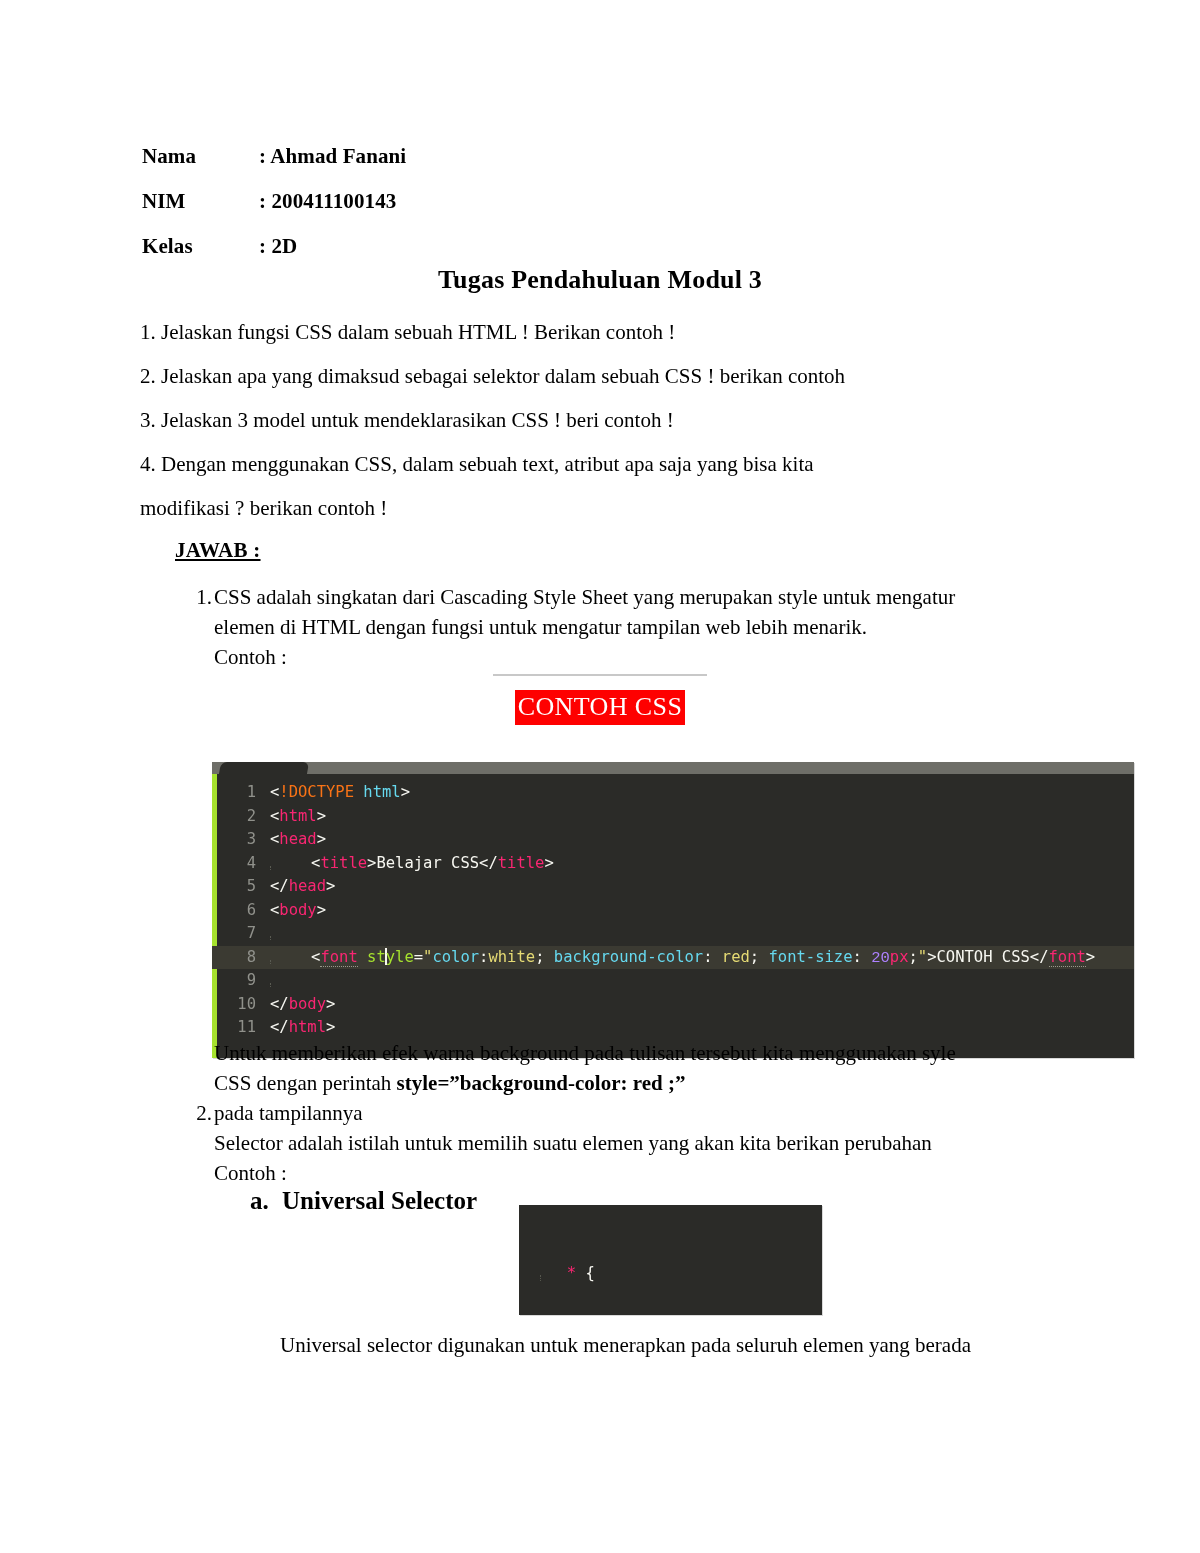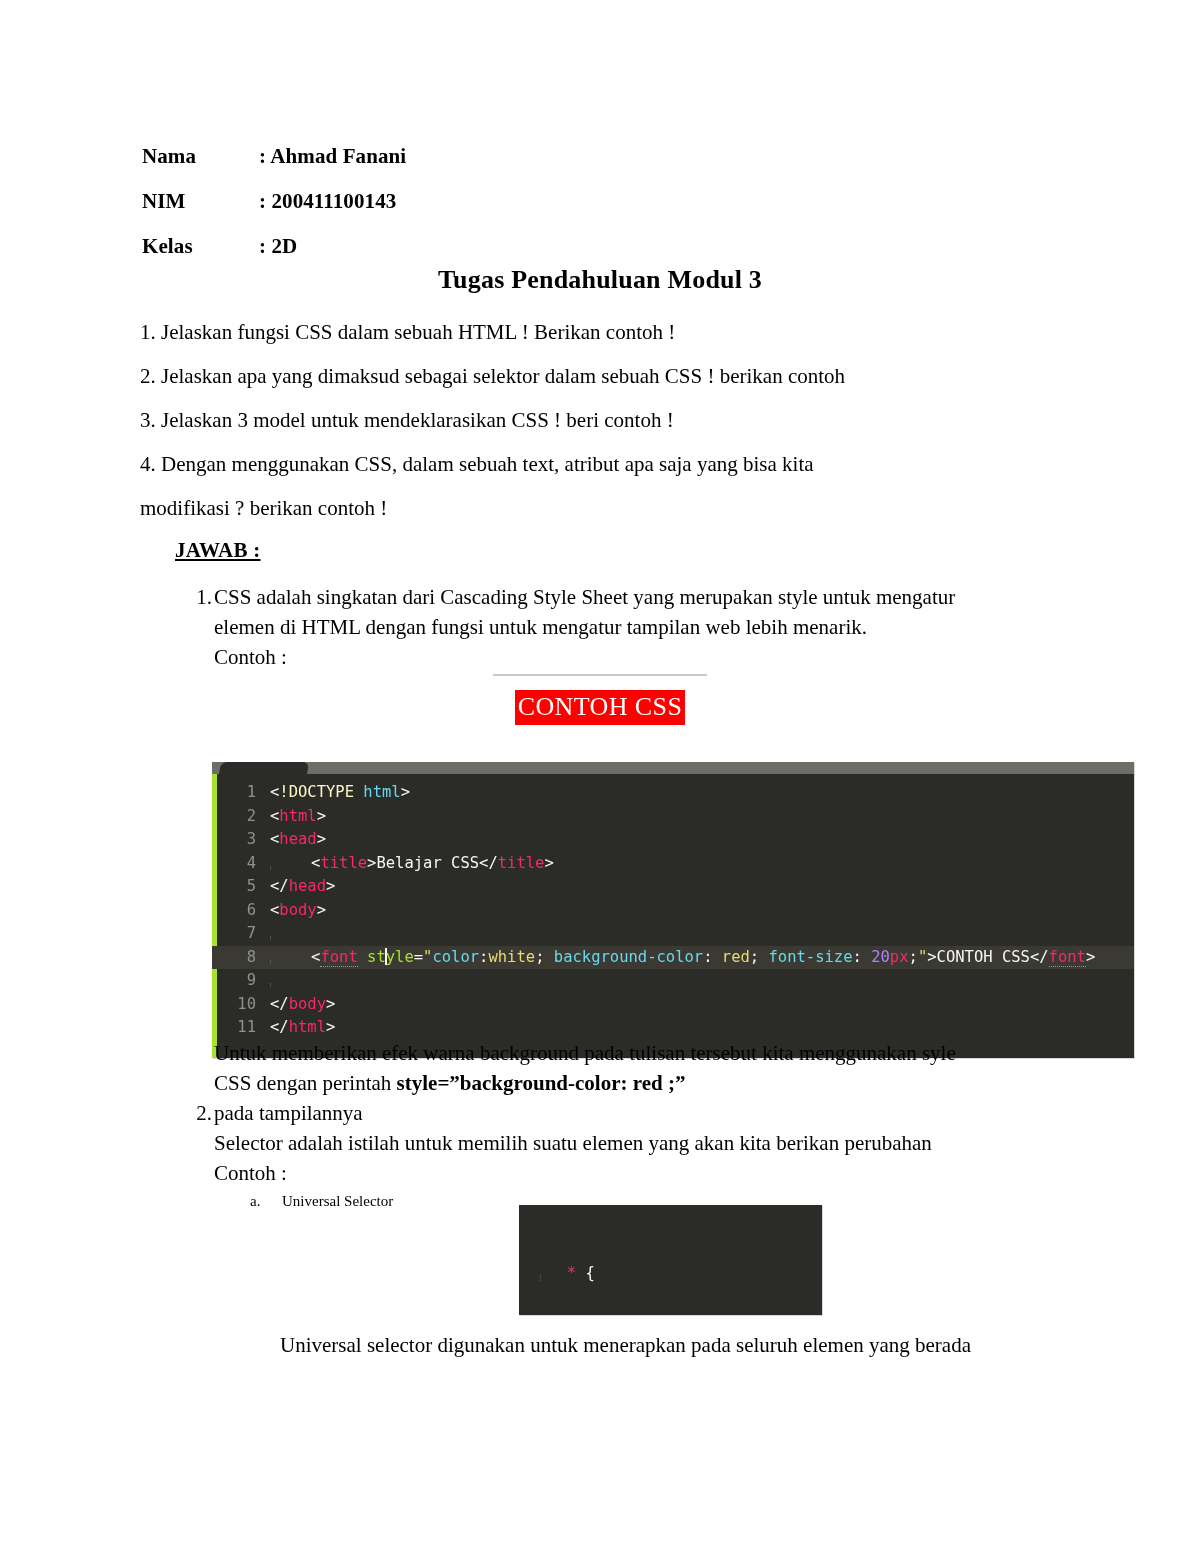--- a/index.html
+++ b/index.html
@@ -184,22 +184,22 @@
     content: "";
     position: absolute;
     left: 0; top: -2px; bottom: -2px;
     border-left: 1px dotted #5a5b52;
   }
   .t-tag    { color: #f92672; }
   .t-angle  { color: #f8f8f2; }
   .t-attr   { color: #a6e22e; }
   .t-str    { color: #e6db74; }
   .t-prop   { color: #66d9ef; }
-  .t-num    { color: #ae81ff; }
-  .t-doctype{ color: #fef9c3; }
+  .t-num    { color: #ae81ff; font-family: Liberation Mono, monospace; }
+  .t-doctype{ color: #f97316; }
   .t-pink   { color: #f92672; }
   .t-cyan   { color: #66d9ef; }
   .t-plain  { color: #f8f8f2; }
   .t-uline  { border-bottom: 1px dotted #9a9a8c; }
   .caret {
     display: inline-block;
     width: 0;
     border-left: 2px solid #f8f8f0;
     height: 17px;
     vertical-align: -3px;
@@ -222,22 +222,22 @@
     top: 1098px;
     width: 890px;
     font-size: 21px;
     line-height: 30px;
   }
 
   .sub-a {
     position: absolute;
     left: 250px;
     top: 1186px;
-    font-size: 15px;
-    font-weight: normal;
+    font-size: 25px;
+    font-weight: bold;
     line-height: 30px;
   }
   .sub-a .sub-letter {
     display: inline-block;
     width: 32px;
   }
 
   
   .editor-css {
     position: absolute;

